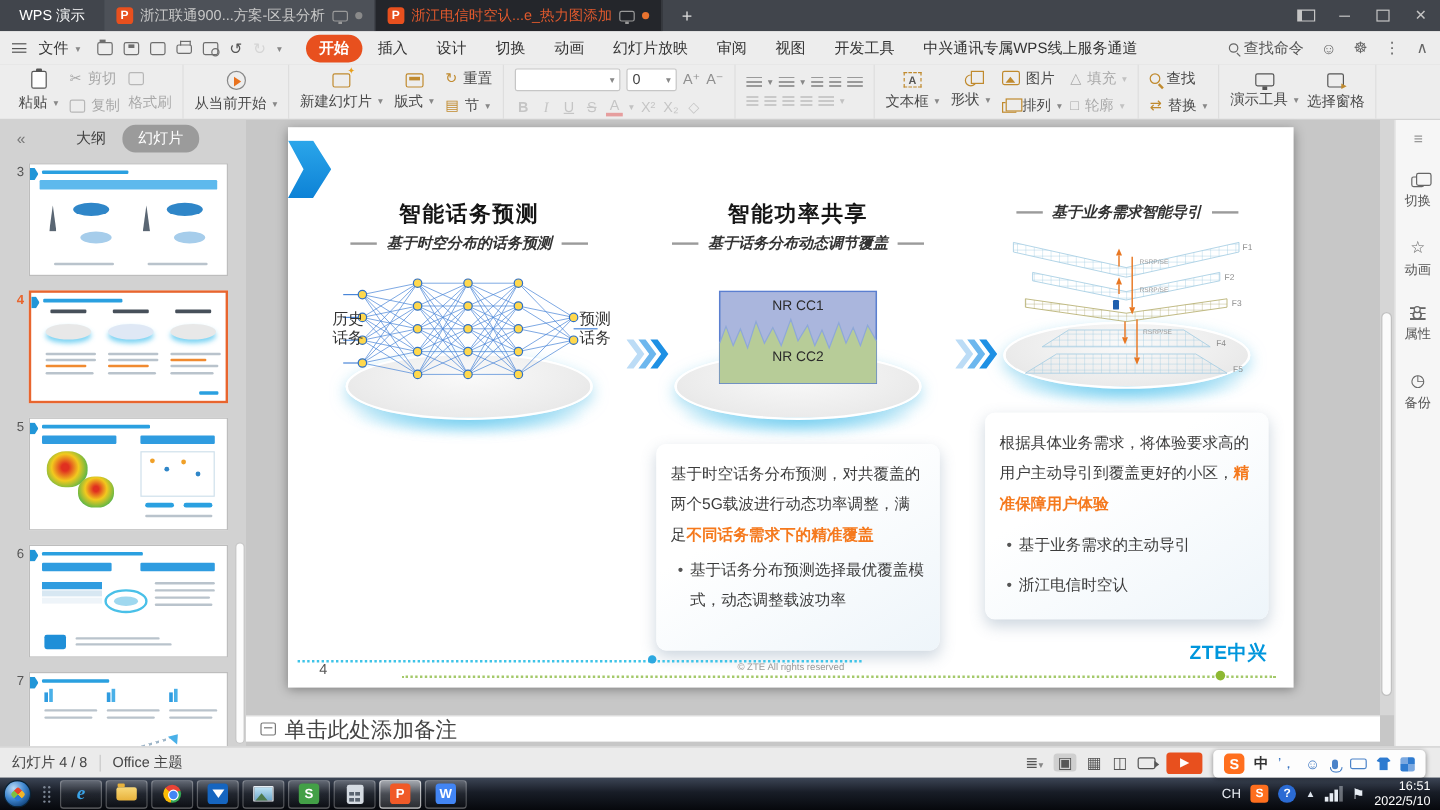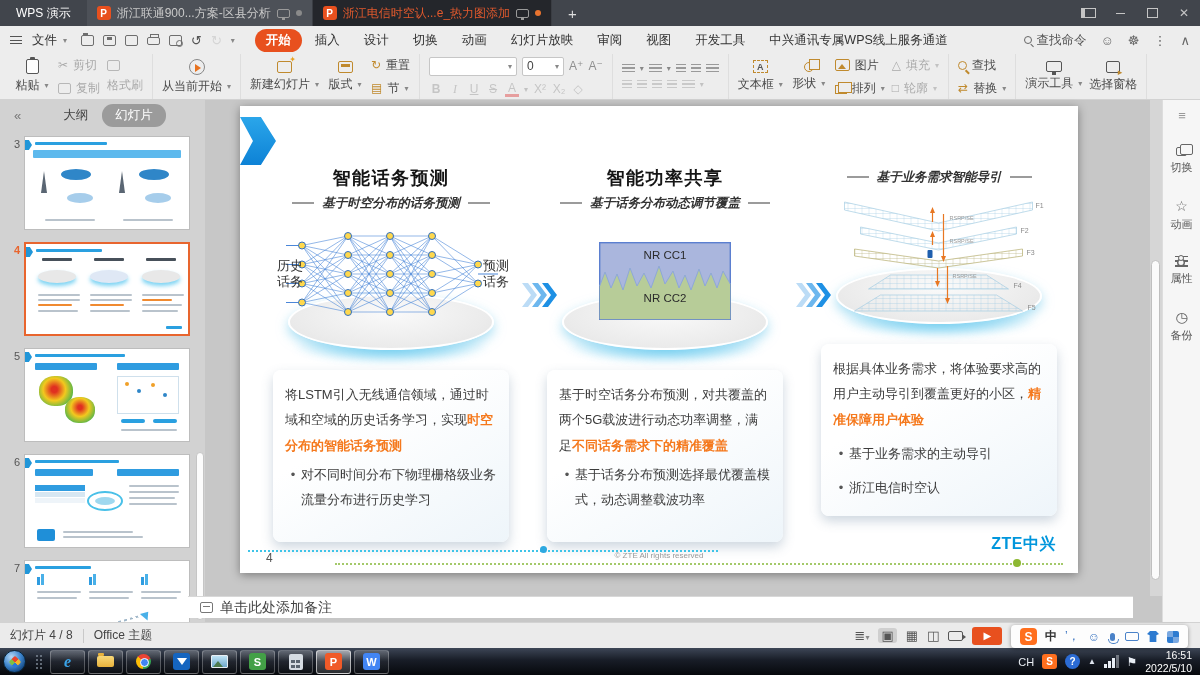--- a/index.html
+++ b/index.html
@@ -146,21 +146,21 @@
   #rightstrip{position:absolute;left:1162px;top:100px;width:38px;height:522px;background:#f6f6f6;border-left:1px solid #ddd;display:flex;flex-direction:column;align-items:center;padding-top:8px}
   .rmenu{color:#999;font-size:13px;letter-spacing:-1px}
   .rtab{display:flex;flex-direction:column;align-items:center;gap:4px;margin-top:24px;font-size:11px;color:#555}
   .rtico{font-size:14px;color:#666;line-height:1}
   .ric-sw{width:11px;height:9px;border:1.4px solid #666;border-radius:2px;position:relative}
   .ric-sw::before{content:"";position:absolute;left:3px;top:-4px;width:11px;height:9px;border:1.4px solid #666;border-radius:2px;background:#f6f6f6}
   .ric-prop{width:13px;height:11px;background:repeating-linear-gradient(to bottom,#666 0 1.5px,transparent 1.5px 4.5px);position:relative}
   .ric-prop::after{content:"";position:absolute;left:3px;top:-1px;width:4px;height:4px;border-radius:50%;background:#f6f6f6;border:1.4px solid #666;box-shadow:0 4.5px 0 -0.5px #f6f6f6,0 4.5px 0 1px #666}
 
   
-  #notesbar{position:absolute;left:188px;top:596px;width:945px;height:22px;background:#fff;border-top:1px solid #d8d8d8;display:flex;align-items:center;gap:7px;padding-left:12px;font-size:14px;color:#444}
+  #notesbar{position:absolute;left:205px;top:596px;width:945px;height:22px;background:#fff;border-top:1px solid #d8d8d8;display:flex;align-items:center;gap:7px;padding-left:12px;font-size:18px;color:#444}
   .nico{width:13px;height:11px;border:1.3px solid #777;border-radius:2px;position:relative}
   .nico::after{content:"";position:absolute;left:2px;top:3px;width:7px;height:1.3px;background:#777}
 
   
   #statusbar{position:absolute;left:0;top:622px;right:0;height:26px;background:#ebebeb;border-top:1px solid #d2d2d2;display:flex;align-items:center;font-size:12px;color:#444;padding:0 10px;gap:10px}
   .sbdiv{width:1px;height:14px;background:#c9c9c9}
   .sbright{margin-left:auto;display:flex;align-items:center;gap:9px}
   .vico{font-size:13px;color:#555;line-height:1}
   .vico.act{background:#cfcfcf;border-radius:3px;padding:1px 3px}
   .playbtn{width:30px;height:18px;background:#e8501e;border-radius:3px;color:#fff;display:flex;align-items:center;justify-content:center;font-size:10px}
@@ -694,26 +694,20 @@
             </svg>
           <div class="nlab l">
               <div>历史</div>
               <div>话务</div>
             </div>
           <div class="nlab r">
               <div>预测</div>
               <div>话务</div>
             </div>
         </div>
-        <div class="card">
-          <p><span>将LSTM引入无线通信领域，通过时域和空域的历史话务学习，实现</span><span class="hl">时空分布的智能话务预测</span></p>
-          <div class="blt">
-              <span>对不同时间分布下物理栅格级业务流量分布进行历史学习</span>
-            </div>
-        </div>
       </div>
 
       <div class="col c2">
         <div class="colh">智能功率共享</div>
         <div class="sub">基于话务分布动态调节覆盖</div>
         <div class="gfx">
           <div class="pglow"></div>
           <div class="platform"></div>
           <div class="ccbox">
             <svg viewBox="0 0 132 78" width="132" height="78">

